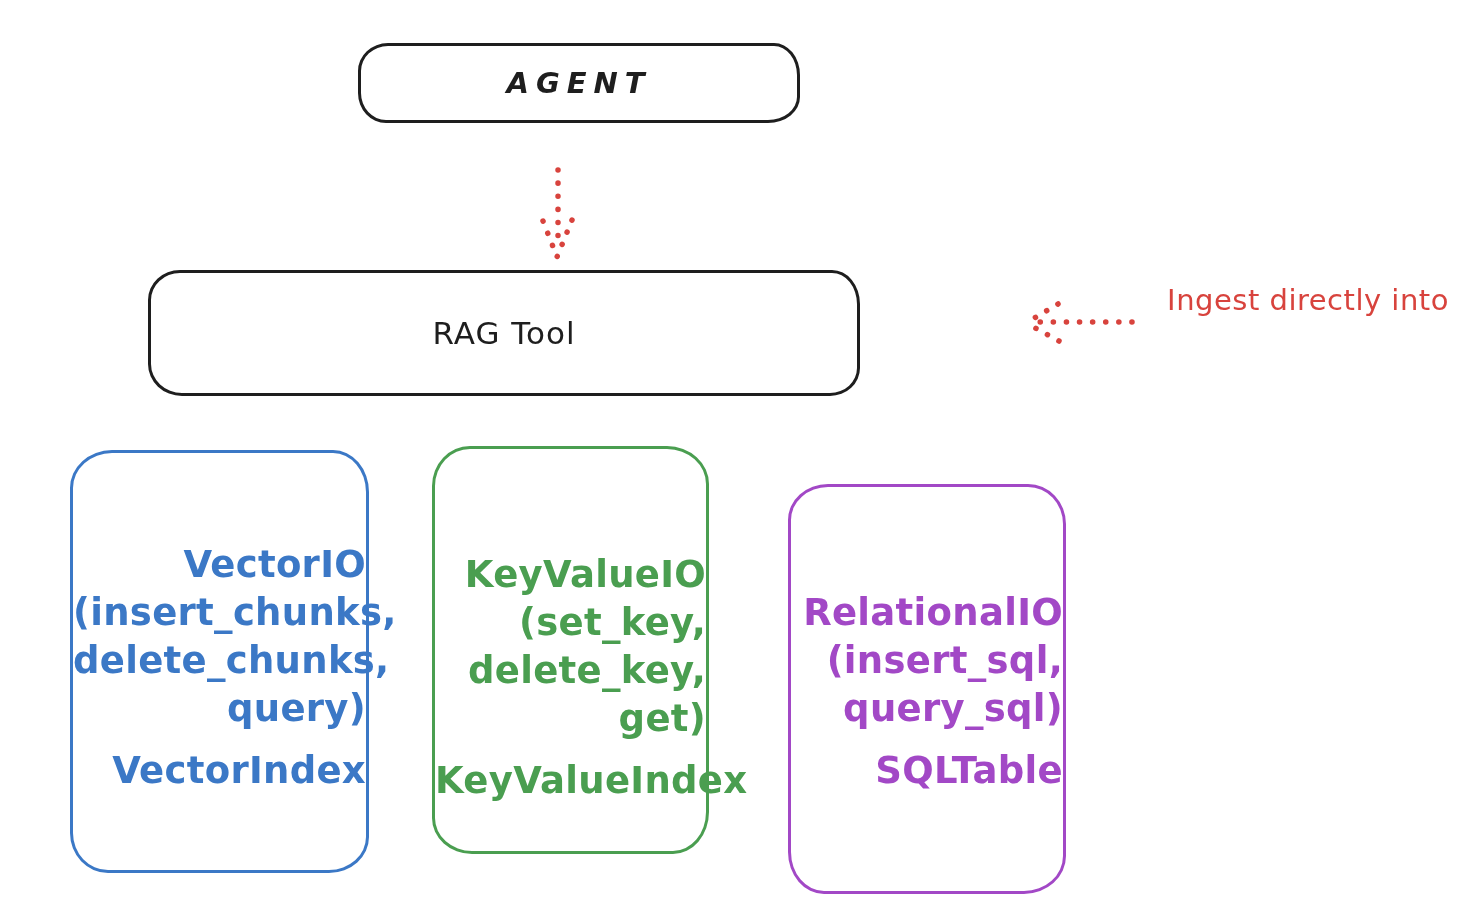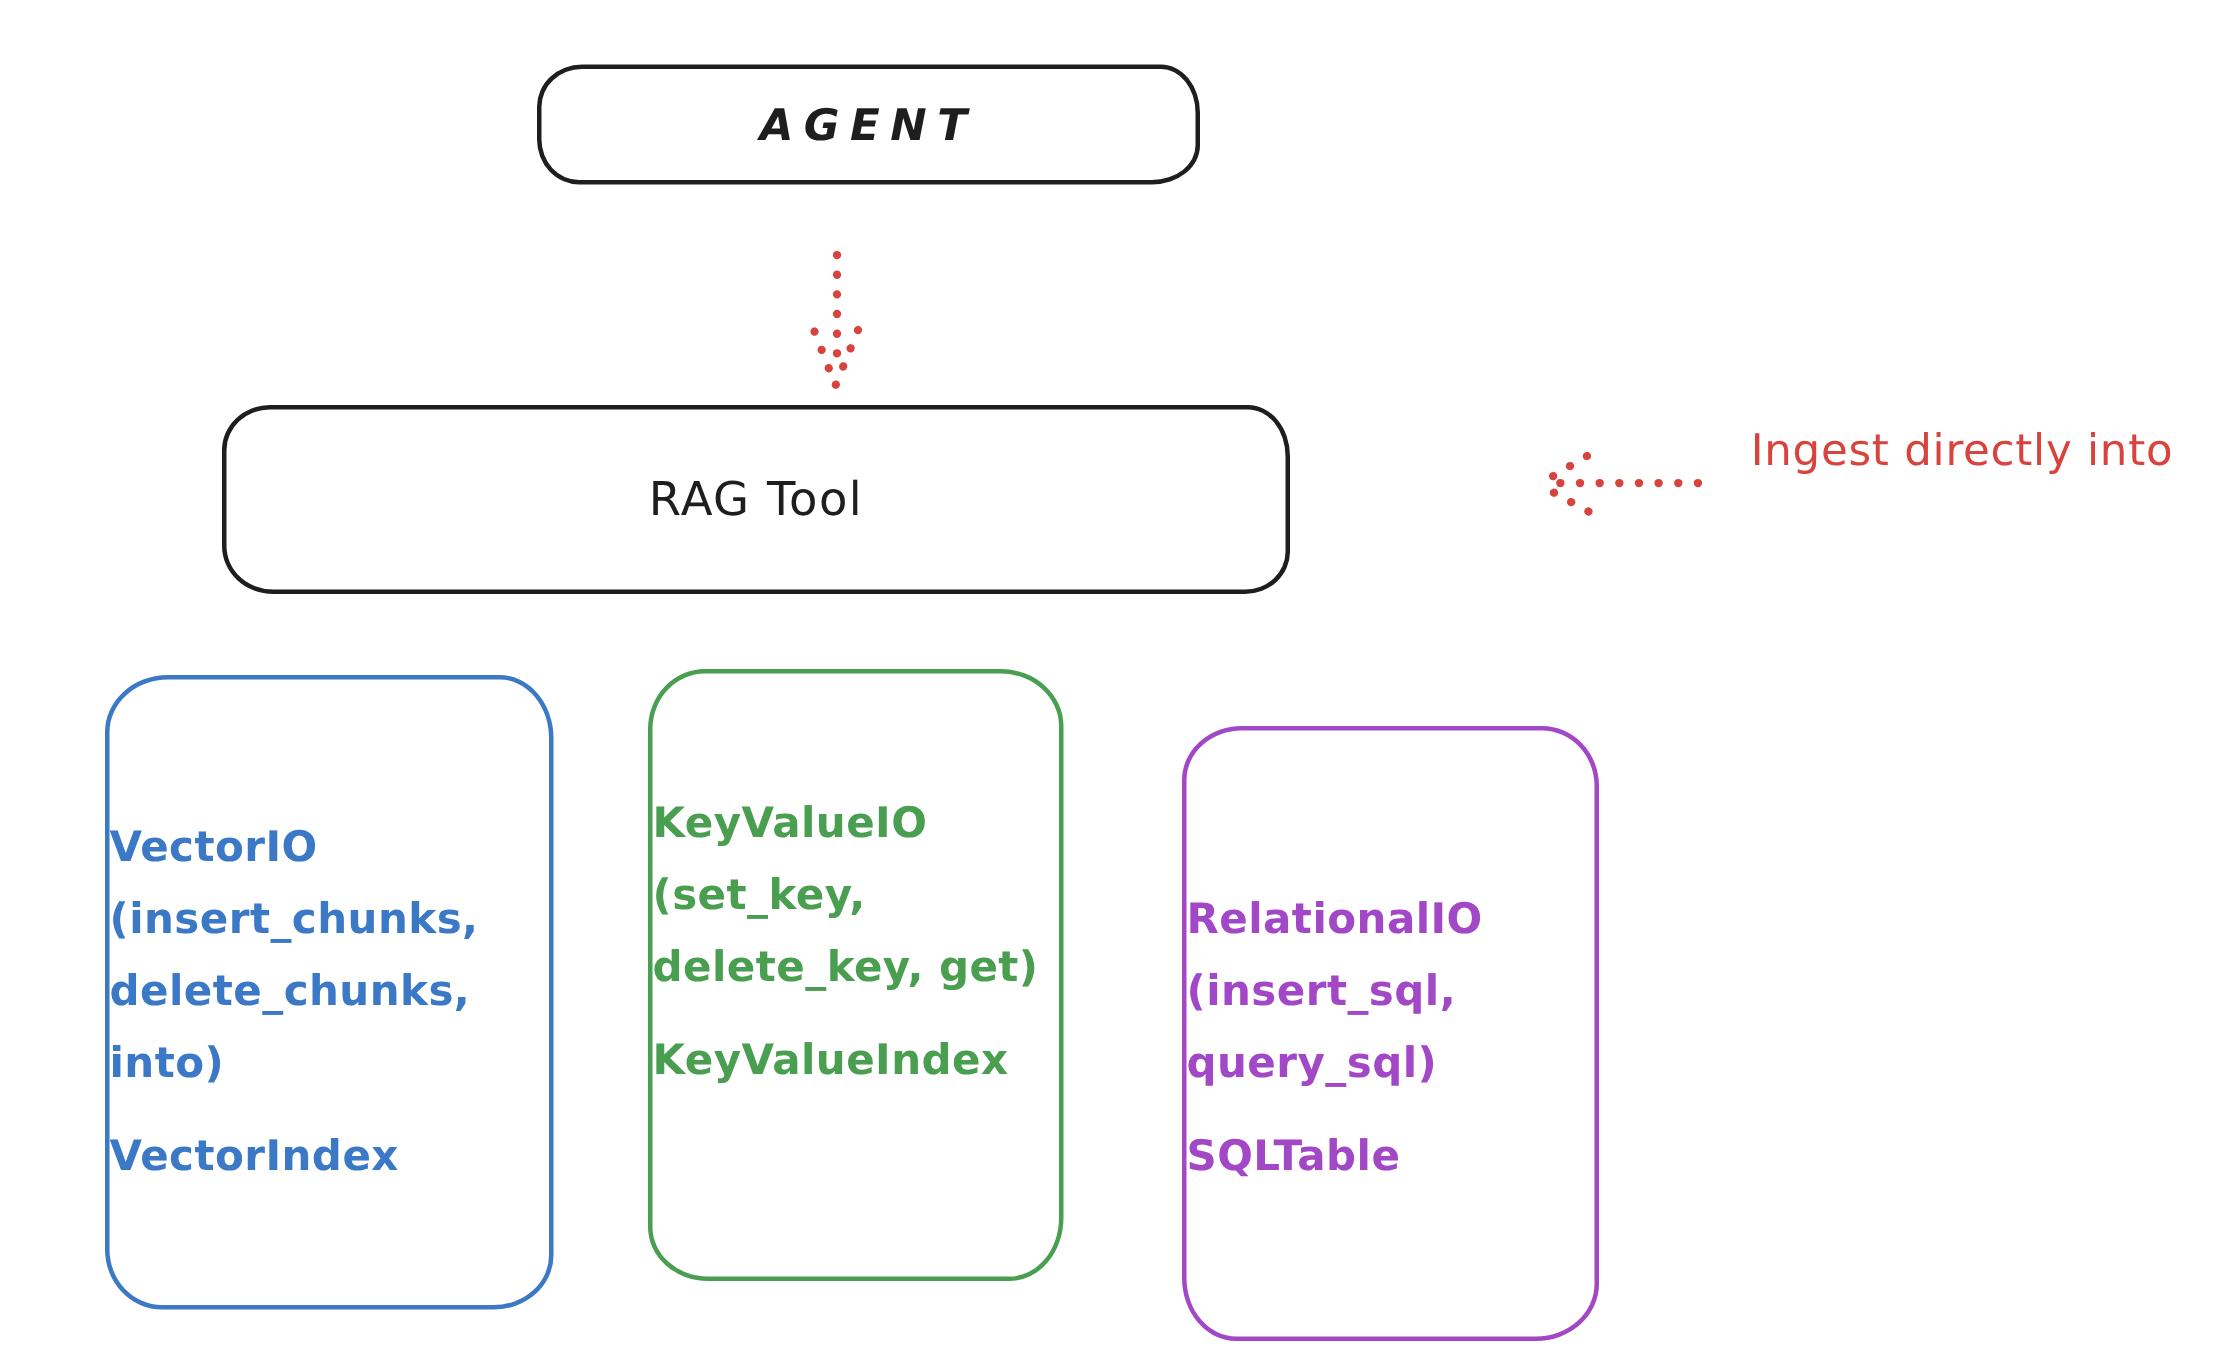--- a/index.html
+++ b/index.html
@@ -71,42 +71,42 @@
     font-weight: 400;
     line-height: 40px;
     letter-spacing: 0.5px;
   }
   .io-box {
     position: absolute;
     box-sizing: border-box;
     background: #ffffff;
     border-style: solid;
     border-width: 3.5px;
-    text-align: left;
-    font-size: 28px;
+    text-align: right;
+    font-size: 37px;
     font-weight: 600;
     line-height: 48px;
     letter-spacing: 0.3px;
   }
   .io-box .io-index { margin-top: 14px; }
   .vector-box {
     left: 70px; top: 450px;
     width: 299px; height: 423px;
     border-color: var(--blue, #3b78c6);
     color: var(--blue, #3b78c6);
     border-radius: 42px 36px 40px 38px / 38px 42px 36px 40px;
     padding-top: 88px;
   }
   .keyvalue-box {
     left: 432px; top: 446px;
     width: 277px; height: 408px;
     border-color: var(--green, #4a9e50);
     color: var(--green, #4a9e50);
     border-radius: 38px 42px 36px 40px / 40px 38px 42px 36px;
-    padding-top: 76px;
+    padding-top: 102px;
   }
   .relational-box {
     left: 788px; top: 446px;
     width: 278px; height: 410px;
     border-color: var(--purple, #a248c6);
     color: var(--purple, #a248c6);
     border-radius: 40px 38px 42px 36px / 36px 40px 38px 42px;
     padding-top: 102px;
     margin-top: 38px;
   }
@@ -139,21 +139,21 @@
 
   <div class="annotation">
     <div>Ingest directly into</div>
   </div>
 
   <div class="io-box vector-box">
     <div class="io-lines">
       <div>VectorIO</div>
       <div>(insert_chunks,</div>
       <div>delete_chunks,</div>
-      <div>into)</div>
+      <div>query)</div>
     </div>
     <div class="io-index">VectorIndex</div>
   </div>
 
   <div class="io-box keyvalue-box">
     <div class="io-lines">
       <div>KeyValueIO</div>
       <div>(set_key,</div>
       <div>delete_key, get)</div>
     </div>

